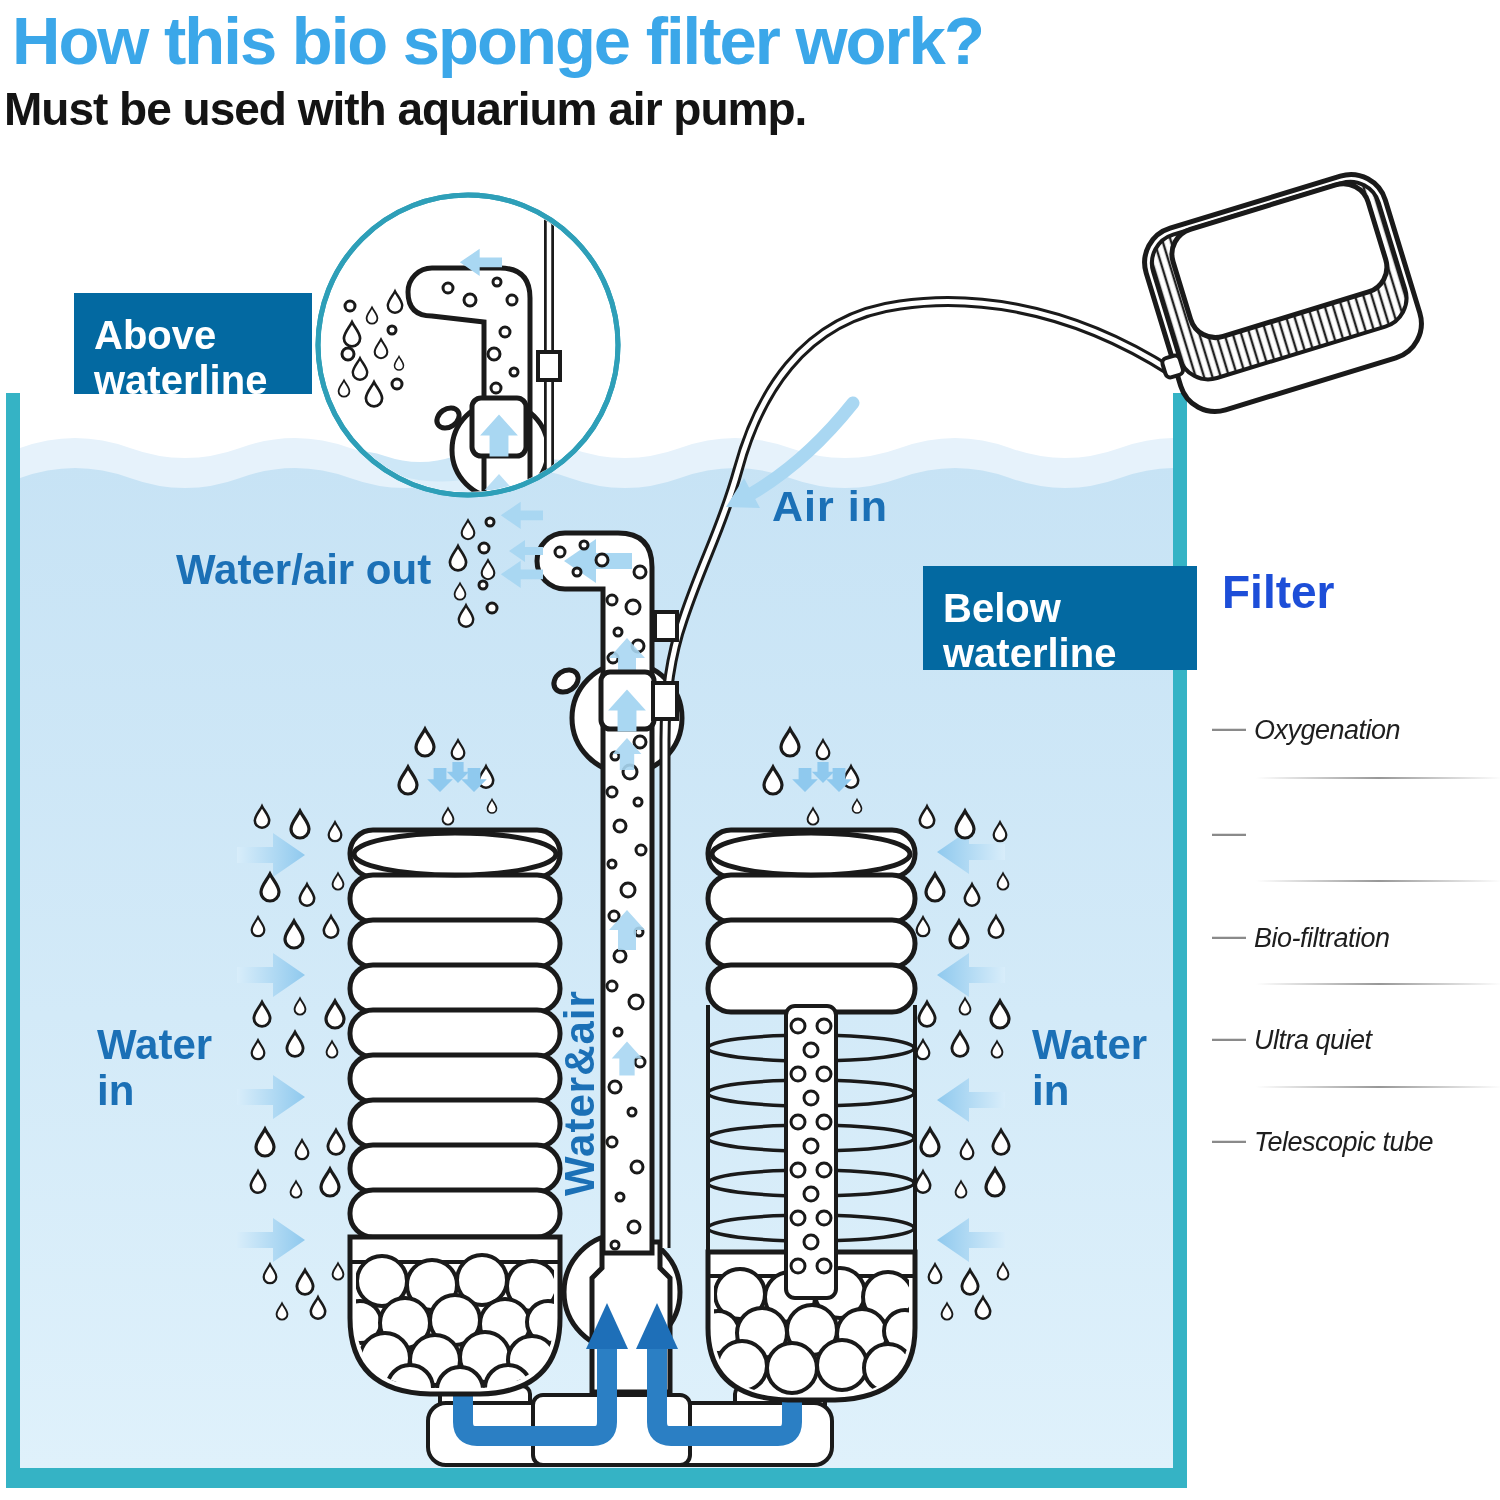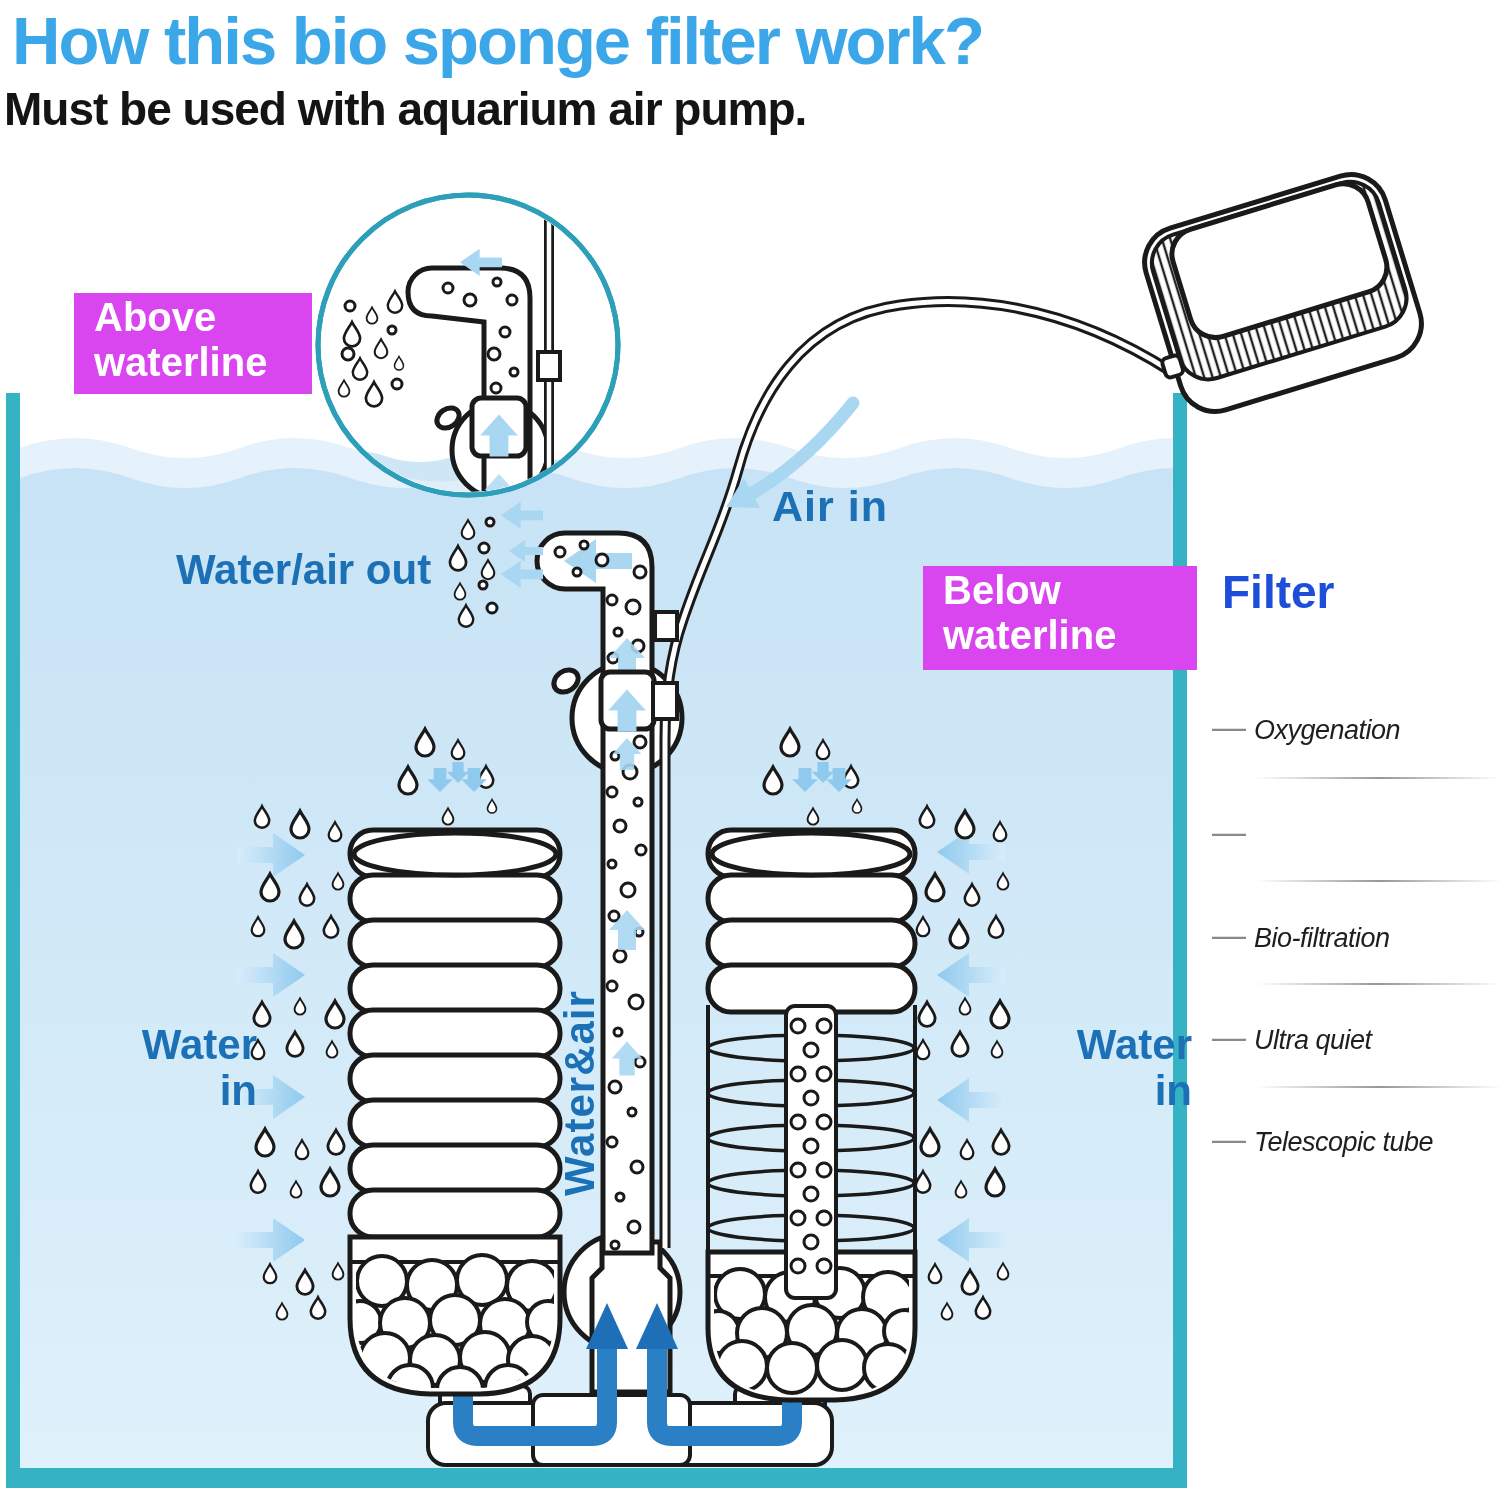--- a/index.html
+++ b/index.html
@@ -2,27 +2,27 @@
 <html><head>
 <meta charset="utf-8">
 <style>
   html,body{margin:0;padding:0;background:#fff;}
   #stage{position:relative;width:1500px;height:1500px;background:#fff;overflow:hidden;
          font-family:"Liberation Sans","DejaVu Sans",sans-serif;}
   #art{position:absolute;left:0;top:0;z-index:1;}
   .overlay{position:absolute;z-index:3;}
   .page-title{left:12px;top:2px;width:1300px;font-size:67px;font-weight:bold;color:#3BA7E9;letter-spacing:-2px;}
   .page-subtitle{left:4px;top:82px;width:1100px;font-size:46px;font-weight:bold;color:#141414;letter-spacing:-1px;}
-  .black-box{background:#d946ef;color:#fff;font-weight:bold;font-size:40px;line-height:45px;padding:2px 0 0 20px;box-sizing:border-box;}
+  .black-box{background:#0369a1;color:#fff;font-weight:bold;font-size:40px;line-height:45px;padding:20px 0 0 20px;box-sizing:border-box;}
   .box-above{left:74px;top:293px;width:238px;height:101px;}
   .box-below{left:923px;top:542px;width:274px;height:104px;margin-top:24px;}
   .blue-lbl{color:#1B70B6;font-weight:bold;}
   .lbl-waterairout{left:176px;top:546px;font-size:42px;}
   .lbl-airin{left:772px;top:482px;font-size:43px;letter-spacing:1px;}
-  .lbl-waterin{width:160px;text-align:right;font-size:42px;line-height:46px;}
+  .lbl-waterin{width:160px;text-align:left;font-size:42px;line-height:46px;}
   .waterin-left{left:97px;top:1022px;}
   .waterin-right{left:1032px;top:1022px;}
   .lbl-waterair{left:556px;top:1196px;font-size:42px;letter-spacing:1px;transform:rotate(-90deg);transform-origin:0 0;white-space:nowrap;}
   .features{left:1212px;top:0;width:292px;height:1500px;}
   .feat-head{position:absolute;left:10px;top:566px;font-size:46px;line-height:52px;font-weight:bold;color:#1d4ed8;}
   .feat-item{position:absolute;left:0;width:292px;display:flex;align-items:center;color:#1e1e1e;}
   .feat-dash{color:#8a8a8a;font-size:34px;width:42px;flex:0 0 42px;}
   .feat-text{font-size:27px;font-style:italic;letter-spacing:-0.5px;white-space:nowrap;margin-top:8px;}
   .feat-sep{position:absolute;left:44px;width:246px;height:2px;
             background:linear-gradient(90deg,rgba(160,160,160,0),rgba(140,140,140,.9),rgba(160,160,160,0));}

